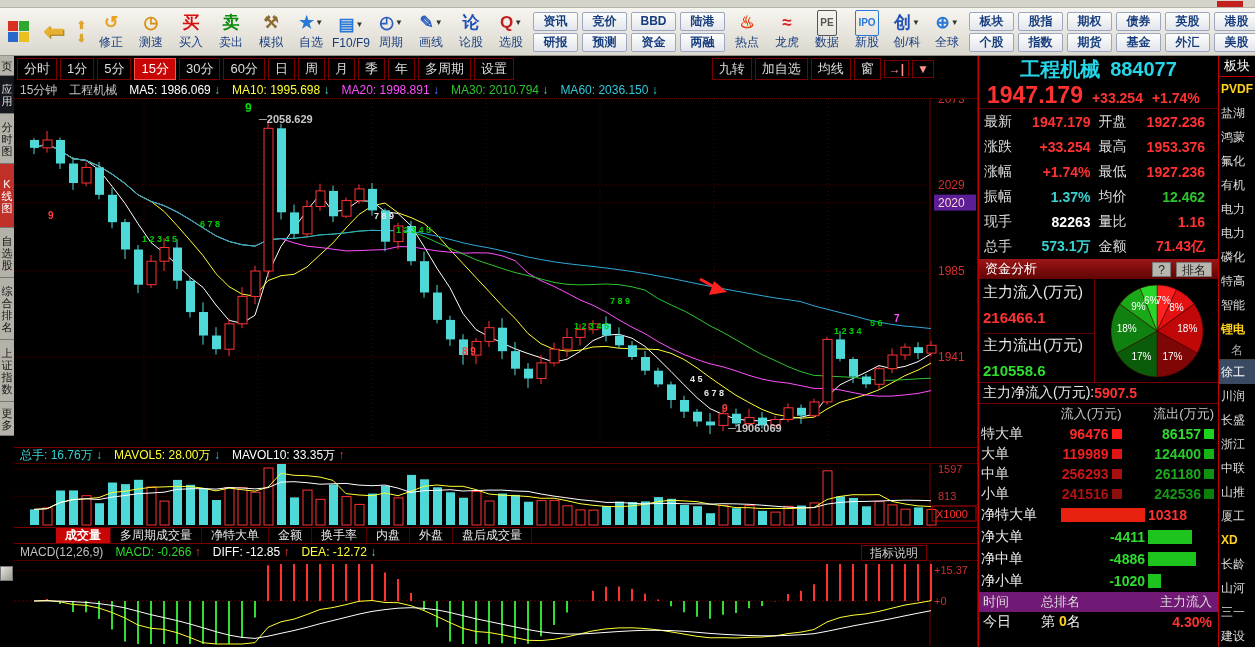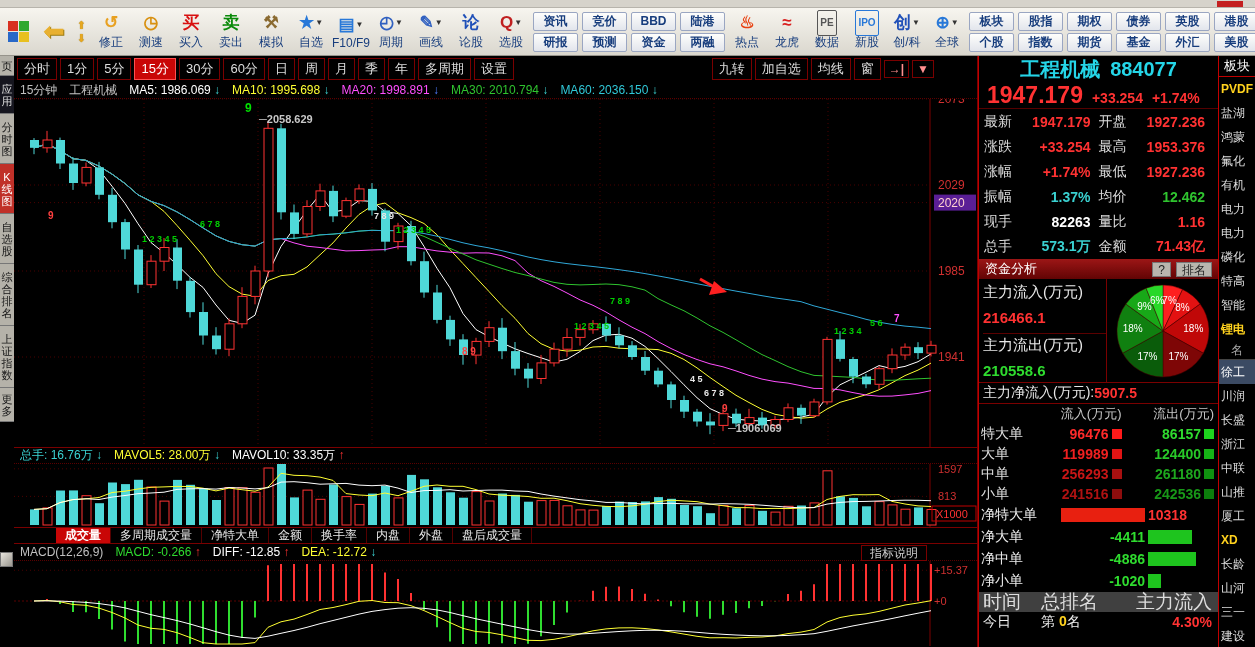--- a/index.html
+++ b/index.html
@@ -44,38 +44,38 @@
   .rp-title{height:26px;flex:none;display:flex;align-items:center;justify-content:center;gap:10px;color:#25d6e8;font-size:20px;font-weight:bold;}
   .rp-price{height:27px;flex:none;display:flex;align-items:baseline;gap:9px;padding:0 8px;box-sizing:border-box;border-bottom:1px solid #500;}
   .rp-price .big{font-size:23px;font-weight:bold;color:#ff3232;}
   .rp-price .chg{font-size:14px;font-weight:bold;color:#ff3232;}
   .qrow{height:25px;flex:none;display:flex;align-items:center;font-size:14px;padding:0 5px;box-sizing:border-box;}
   .qlabel{color:#dcdcdc;width:44px;flex:none;}
   .qval{flex:1;text-align:right;font-weight:bold;padding-right:8px;}
   .fa-bar{height:20px;flex:none;background:linear-gradient(#9c1616,#620404);color:#fff;font-size:13px;display:flex;align-items:center;padding:0 6px;gap:5px;box-sizing:border-box;}
   .fa-btn{background:#b9b6ae;color:#222;font-size:12px;padding:0 5px;border:1px solid #777;height:15px;line-height:14px;box-sizing:border-box;}
   .fund{height:104px;flex:none;display:flex;border-bottom:1px solid #7a0000;box-sizing:border-box;}
-  .fund-left{width:128px;flex:none;border-right:1px solid #7a0000;display:flex;flex-direction:column;justify-content:space-around;padding-left:4px;box-sizing:border-box;}
+  .fund-left{width:116px;flex:none;border-right:1px solid #7a0000;display:flex;flex-direction:column;justify-content:space-around;padding-left:4px;box-sizing:border-box;}
   .fund-left .lbl{color:#e8e8e8;font-size:15px;}
   .fund-left .val{font-size:15px;font-weight:bold;}
   .fund-right{flex:1;display:flex;align-items:center;justify-content:center;}
   .netline{height:21px;flex:none;display:flex;align-items:center;font-size:14px;color:#e8e8e8;padding:0 4px;border-bottom:1px solid #7a0000;box-sizing:border-box;}
   .netline .v{color:#ff3232;font-weight:bold;}
   .frow{height:20px;flex:none;display:flex;align-items:center;font-size:13px;box-sizing:border-box;}
   .frow .c0{width:52px;flex:none;color:#e0e0e0;font-size:14px;padding-left:2px;}
   .frow .cell{flex:1;display:flex;align-items:center;justify-content:flex-end;gap:3px;font-weight:bold;font-size:14px;padding-right:4px;}
   .frow.hdr .cell{color:#c8c8c8;font-weight:normal;font-size:13px;}
   .sq{width:10px;height:10px;flex:none;}
   .net-row{height:22px;flex:none;display:flex;align-items:center;font-size:14px;box-sizing:border-box;}
   .net-row .lbl{width:72px;flex:none;color:#eee;padding-left:2px;}
   .nr-left{width:92px;flex:none;display:flex;justify-content:flex-end;align-items:center;}
   .nr-right{flex:1;display:flex;justify-content:flex-start;align-items:center;padding-left:3px;}
   .bar{height:14px;}
   .nval{font-weight:bold;}
-  .rank-hdr{height:20px;flex:none;background:#404040;color:#ddd;display:flex;align-items:center;font-size:19px;}
+  .rank-hdr{height:20px;flex:none;background:#701a75;color:#ddd;display:flex;align-items:center;font-size:13px;}
   .rank-row{height:20px;flex:none;display:flex;align-items:center;font-size:14px;color:#eee;}
   .rk0{width:58px;padding-left:4px;flex:none;}
   .rk1{width:92px;flex:none;}
   .rk2{flex:1;text-align:right;padding-right:6px;}
   
   .sector-col{width:37px;flex:none;background:#000;border-left:1px solid #c00000;box-sizing:border-box;overflow:hidden;display:flex;flex-direction:column;}
   .sec-hdr{height:20px;flex:none;line-height:20px;color:#fff;font-size:13px;text-align:center;border-bottom:1px solid #c00000;white-space:nowrap;}
   .sec-sub{height:18px;flex:none;line-height:18px;color:#aaa;font-size:12px;text-align:center;border-bottom:1px solid #444;}
   .sec-item{height:24px;flex:none;line-height:24px;font-size:12px;color:#ddd;padding-left:2px;white-space:nowrap;overflow:hidden;}
   .sec-item.yel{color:#ffd21e;font-weight:bold;}
@@ -249,21 +249,21 @@
       <div>港股</div>
       <div>美股</div>
     </div>
   </div>
 
 <div class="content">
   <div class="vtabs" id="vtabs">
       <div class="vtab grey" style="height: 20px;">页</div>
       <div class="vtab dark" style="height: 38px;">应用</div>
       <div class="vtab grey" style="height: 50px;">分时图</div>
-      <div class="vtab red" style="height: 50px;">K线图</div>
+      <div class="vtab red" style="height: 64px;">K线图</div>
       <div class="vtab grey" style="height: 50px;">自选股</div>
       <div class="vtab grey" style="height: 62px;">综合排名</div>
       <div class="vtab grey" style="height: 62px;">上证指数</div>
       <div class="vtab grey" style="height: 34px;">更多</div>
       <div class="cube"></div>
     </div>
 
   <div class="chart-col">
     <div class="period-bar" id="period-bar">
         <div class="pb">分时</div>

